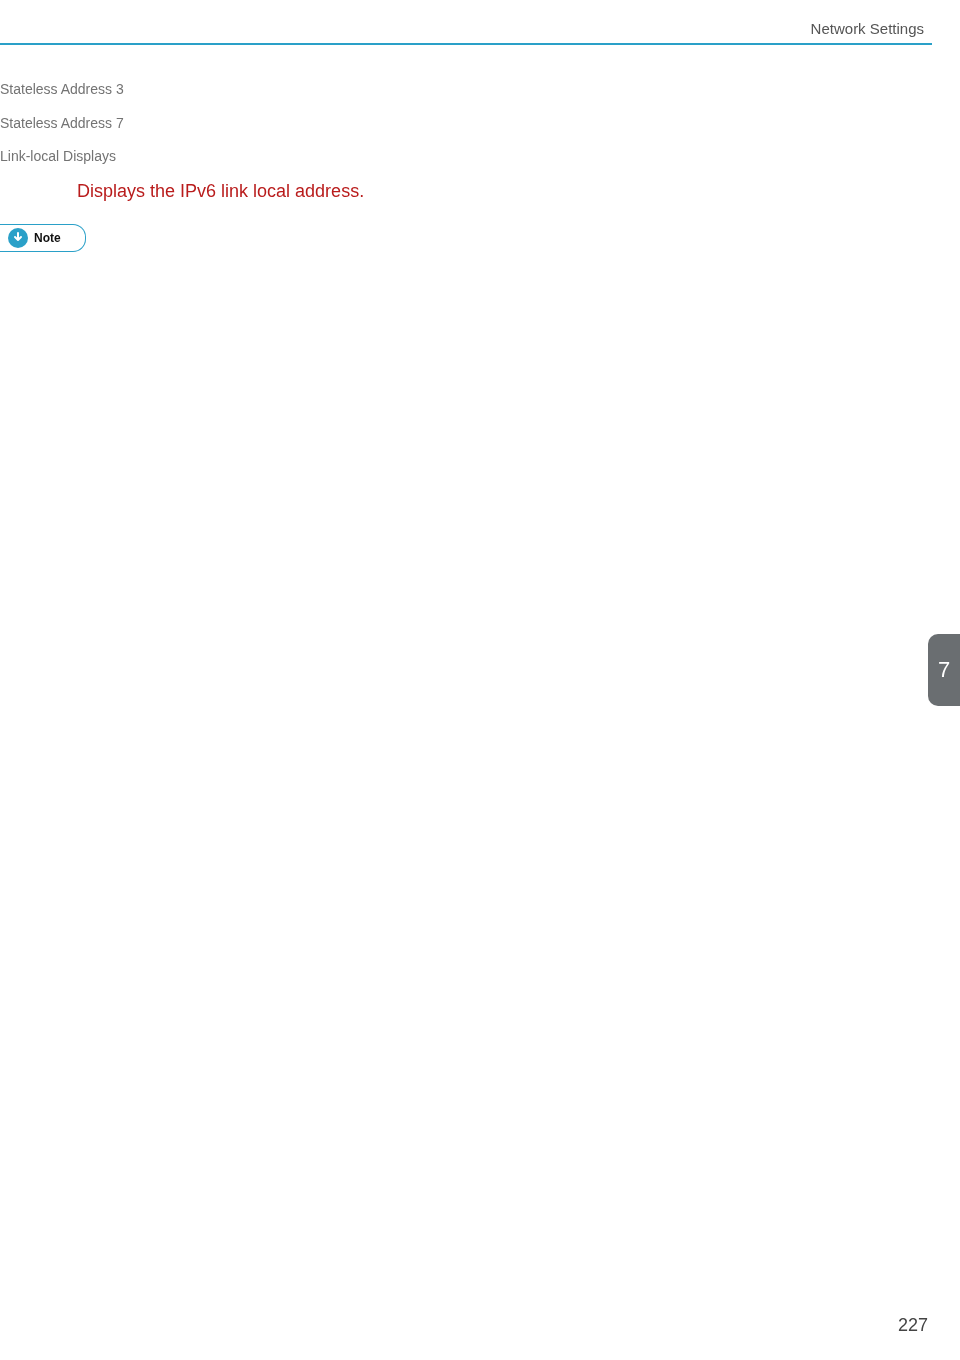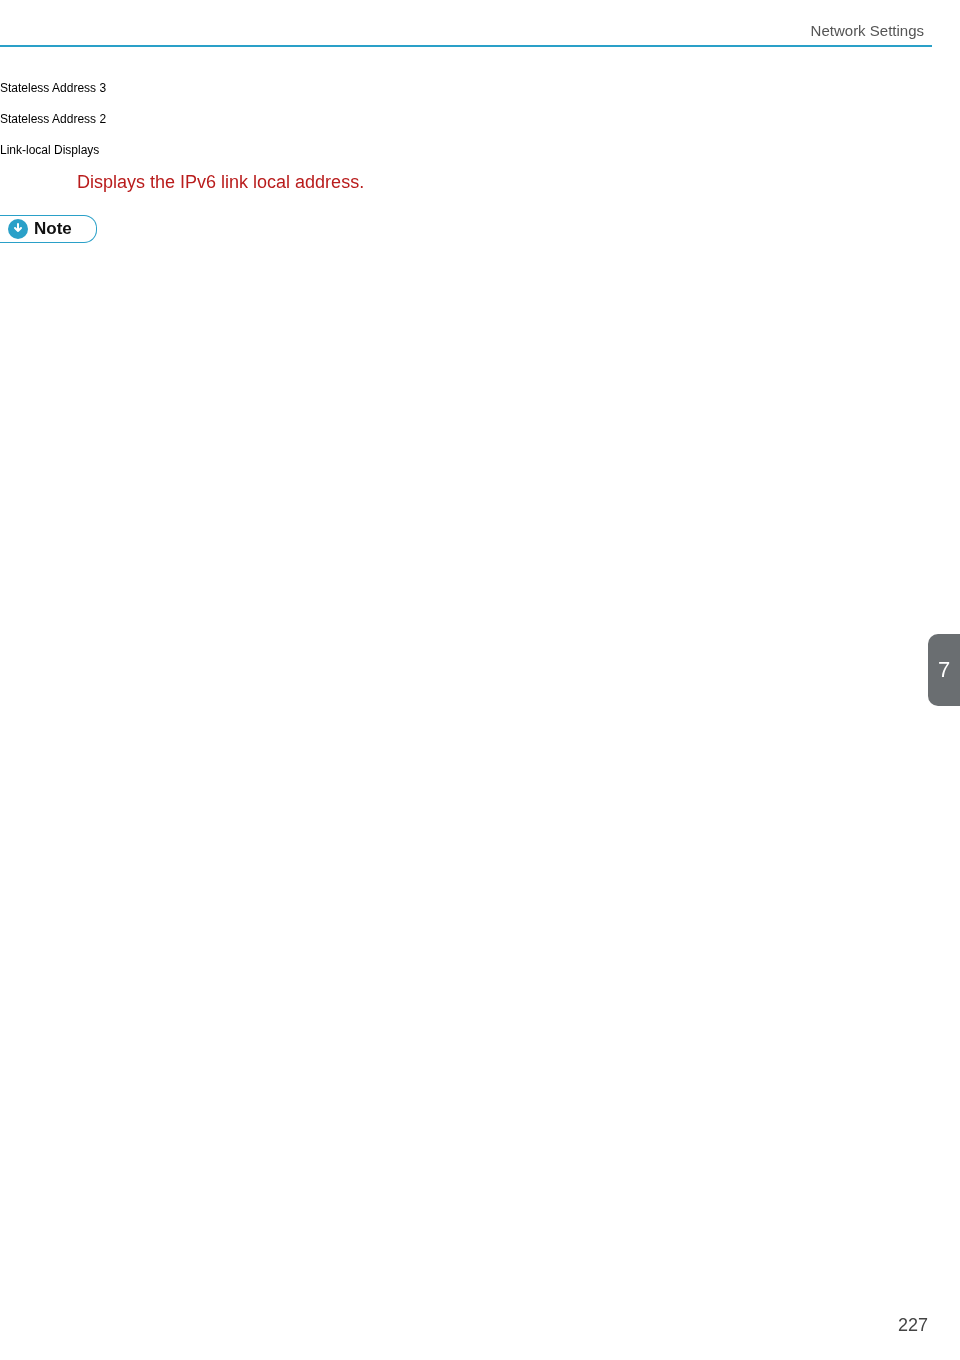--- a/index.html
+++ b/index.html
@@ -8,24 +8,24 @@
     width: 960px;
     height: 1360px;
     background: #ffffff;
     font-family: "Futura", "Century Gothic", "Trebuchet MS", Arial, sans-serif;
     color: #222;
     position: relative;
     overflow: hidden;
   }
   .header {
     position: absolute;
-    top: 8px;
+    top: 0;
     left: 0;
     right: 28px;
-    padding-top: 14px;
+    padding-top: 20px;
   }
   .header-title {
     font-size: 15px;
     color: #555;
     text-align: right;
     padding-right: 8px;
     padding-bottom: 6px;
   }
   .header-rule {
     border: none;
@@ -39,23 +39,23 @@
     right: 32px;
   }
   ul.bullet {
     list-style: none;
     margin: 0;
     padding: 0;
   }
   ul.bullet > li {
     position: relative;
     margin: 0 0 14px 0;
-    font-size: 12px;
+    font-size: 14px;
     line-height: 1.4;
-    color: #000000;
+    color: #737373;
   }
   ul.bullet > li::before {
     content: "•";
     position: absolute;
     left: -22px;
     top: 0;
     font-size: 18px;
     color: #333;
   }
   .level2 { padding-left: 124px; }
@@ -86,21 +86,21 @@
     border-radius: 50%;
     background: #2aa0c8;
     display: inline-flex;
     align-items: center;
     justify-content: center;
     margin-right: 6px;
   }
   .note-icon svg { display: block; }
   .note-label {
     font-weight: 700;
-    font-size: 17px;
+    font-size: 12px;
     color: #111;
   }
   .note-item-list { padding-left: 50px; }
   .note-item-list > li::before { left: -19px; }
 
   .side-tab {
     position: absolute;
     right: 0;
     top: 634px;
     width: 32px;
@@ -127,21 +127,21 @@
 
 <div class="header">
   <div class="header-title">Network Settings</div>
   <hr class="header-rule">
 </div>
 
 <div class="content">
 
   <ul class="bullet level2">
     <li>Stateless Address 3</li>
-    <li>Stateless Address 2</li>
+    <li>Stateless Address 7</li>
   </ul>
 
   <ul class="bullet level1">
     <li>Link-local Displays</li>
   </ul>
 
   <div class="desc">Displays the IPv6 link local address.</div>
 
   <div class="note-pill">
     <span class="note-icon">

